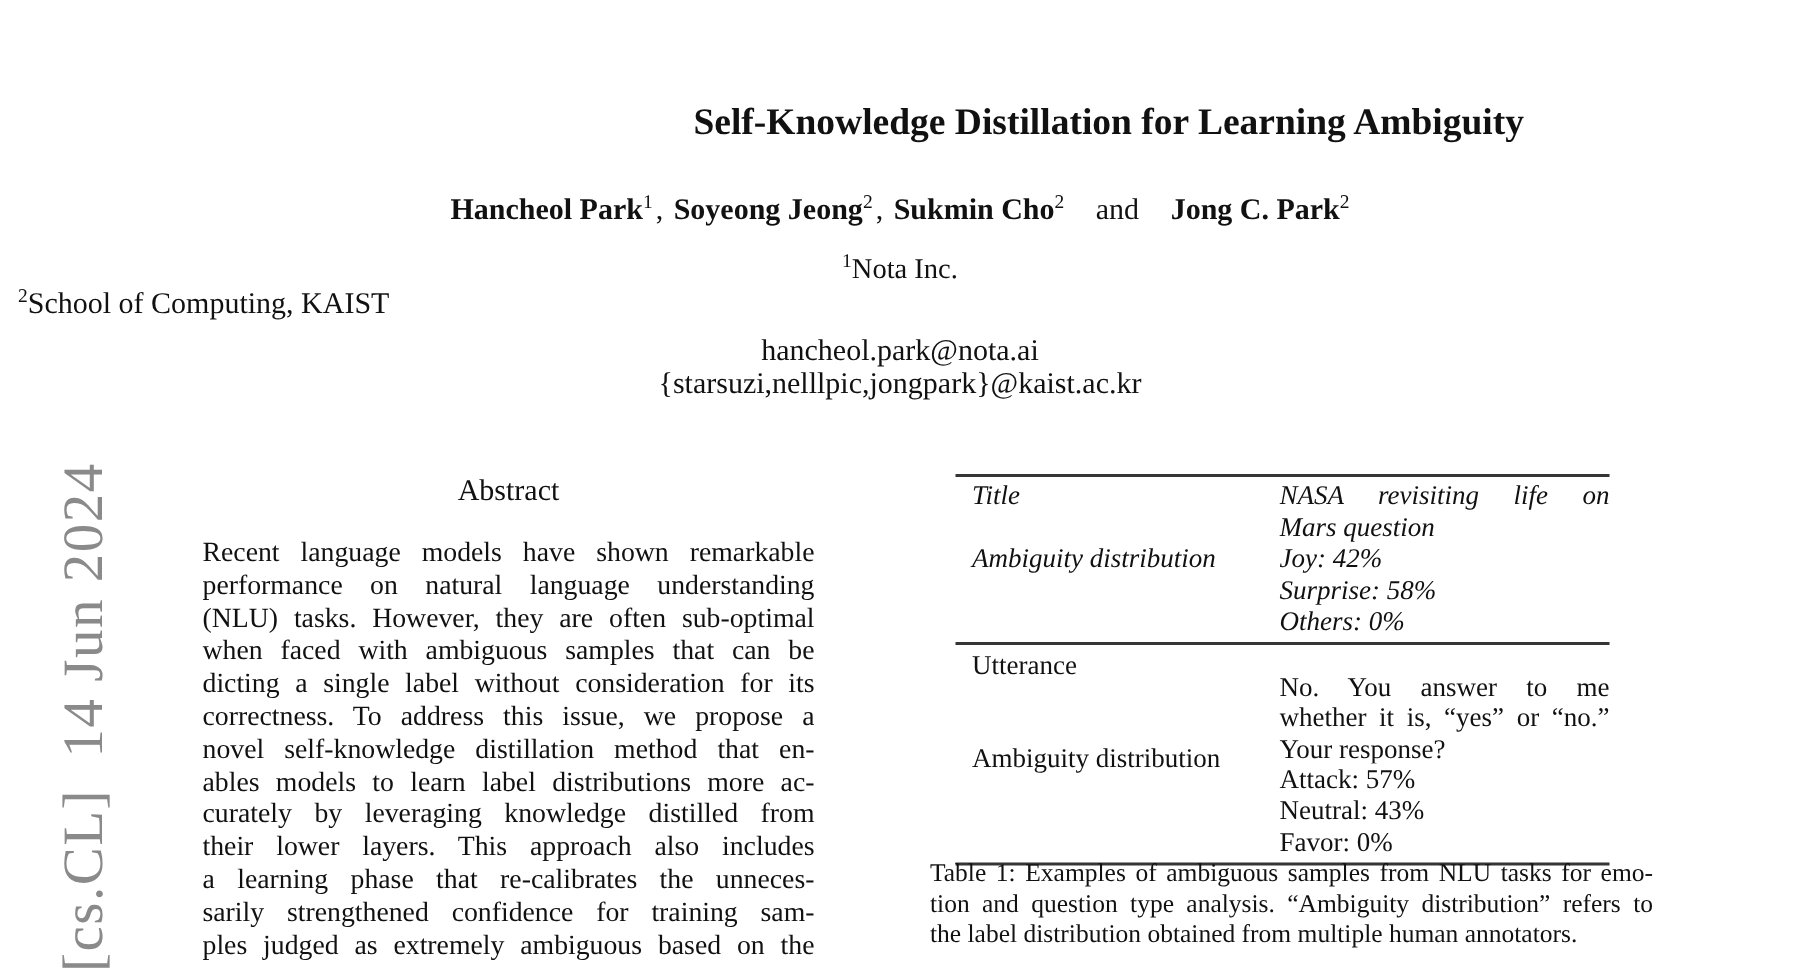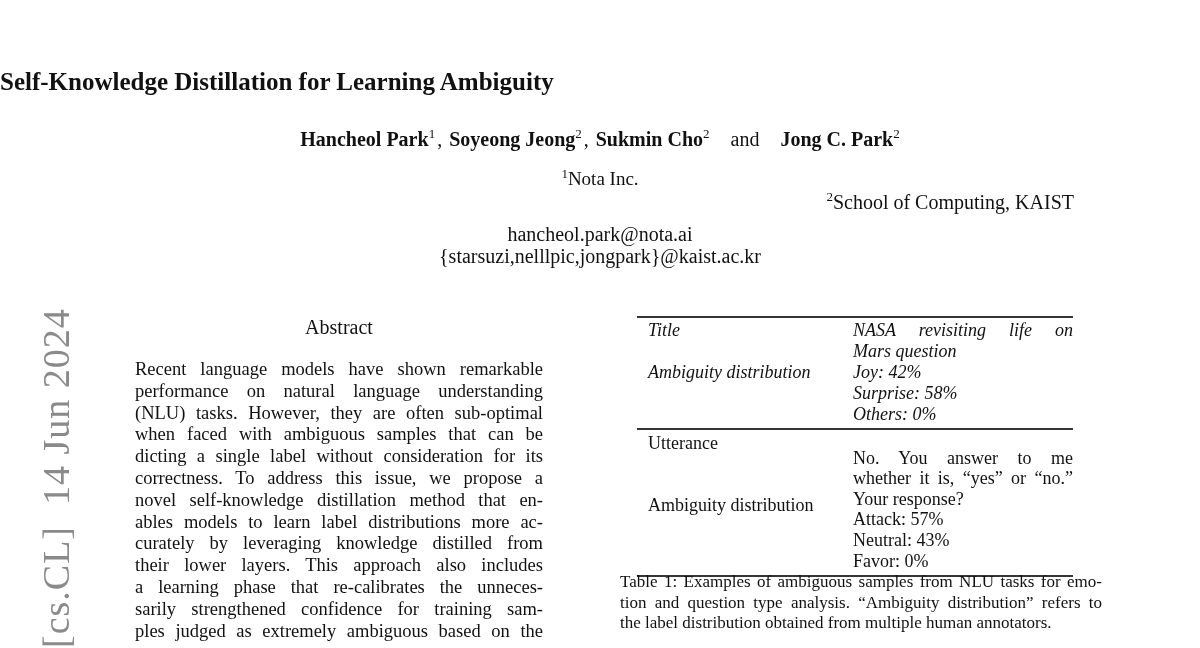--- a/index.html
+++ b/index.html
@@ -21,34 +21,34 @@
     transform-origin: 0 0;
     font-size: 38px;
     letter-spacing: 1px;
     color: #8a8a8a;
     white-space: pre;
   }
 
   
   .title {
     left: 0; top: 68px; width: 1016px;
-    text-align: left;
+    text-align: right;
     font-size: 25px; font-weight: bold;
   }
   .authors {
     left: 0; top: 126px; width: 1200px;
     text-align: center;
     font-size: 20px;
   }
   .authors .author b { font-weight: bold; }
   .authors sup { font-size: 13px; }
   .authors .sep { margin: 0 7px 0 2px; }
   .authors .and { margin: 0 21px; }
   .affil1 { left: 0; top: 166px; width: 1200px; text-align: center; font-size: 19px; }
-  .affil2 { left: 0; top: 189px; width: 1074px; text-align: right; font-size: 20px; }
+  .affil2 { left: 12px; top: 189px; width: 1074px; text-align: left; font-size: 20px; }
   .affil1 sup, .affil2 sup { font-size: 13px; }
   .email1 { left: 0; top: 223px; width: 1200px; text-align: center; font-size: 20px; }
   .email2 { left: 0; top: 245px; width: 1200px; text-align: center; font-size: 20px; }
 
   
   .abstract-head {
     left: 135px; top: 316px; width: 408px;
     text-align: center;
     font-size: 20px; font-weight: normal;
   }

